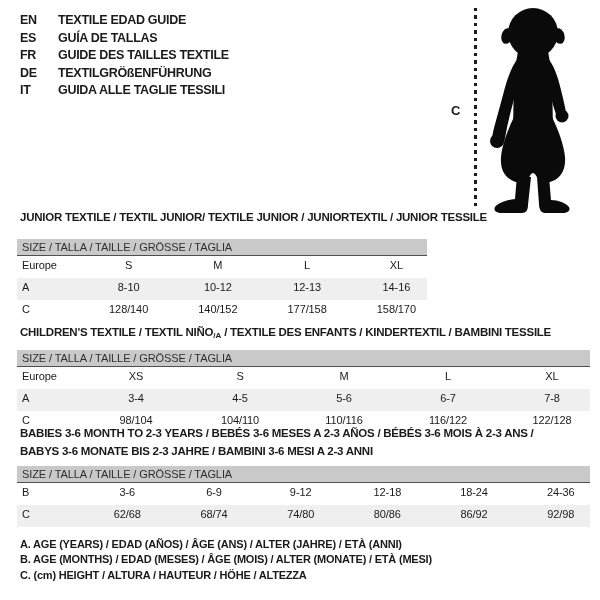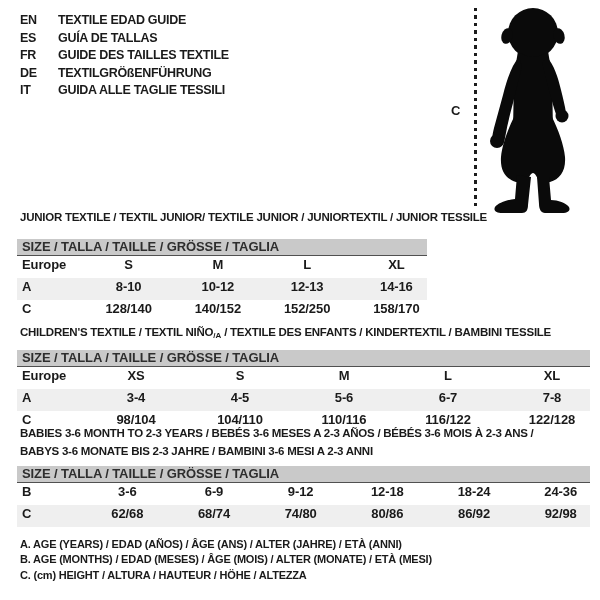--- a/index.html
+++ b/index.html
@@ -26,21 +26,21 @@
   .baby { position: absolute; left: 486px; top: 5px; }
 
   
   .section-title { position: absolute; left: 20px; font-weight: 700; font-size: 11.5px; letter-spacing: -0.25px; white-space: nowrap; }
   #title1 { top: 211px; }
   #title2 { top: 326px; }
   #title3 { top: 424px; line-height: 18px; }
   .sub { font-size: 8px; vertical-align: -2px; letter-spacing: 0; }
 
   
-  .size-table { position: absolute; left: 17px; font-size: 13px; letter-spacing: -0.1px; font-weight: bold; }
+  .size-table { position: absolute; left: 17px; font-size: 11px; letter-spacing: -0.1px; }
   #table1 { top: 239px; width: 410px; }
   #table2 { top: 350px; width: 573px; }
   #table3 { top: 466px; width: 573px; }
   .st-bar {
     height: 17px; line-height: 16px;
     background: #c9c9c9; border-bottom: 1px solid #505050;
     padding-left: 5px; color: #2e2e2e; white-space: nowrap;
   }
   .st-row { display: flex; height: 22px; line-height: 18px; gap: 28px; }
   .st-row.shaded { background: #efefef; }
@@ -108,21 +108,21 @@
     <span class="st-label">A</span>
     <span class="st-cell">8-10</span>
     <span class="st-cell">10-12</span>
     <span class="st-cell">12-13</span>
     <span class="st-cell">14-16</span>
   </div>
   <div class="st-row">
     <span class="st-label">C</span>
     <span class="st-cell">128/140</span>
     <span class="st-cell">140/152</span>
-    <span class="st-cell">152/250</span>
+    <span class="st-cell">177/158</span>
     <span class="st-cell">158/170</span>
   </div>
 </div>
 
 <div class="section-title" id="title2"><span>CHILDREN'S TEXTILE / TEXTIL NIÑO</span><span class="sub">/A</span><span> / TEXTILE DES ENFANTS / KINDERTEXTIL / BAMBINI TESSILE</span></div>
 <div class="size-table" id="table2">
   <div class="st-bar">SIZE / TALLA / TAILLE / GRÖSSE / TAGLIA</div>
   <div class="st-row">
     <span class="st-label">Europe</span>
     <span class="st-cell">XS</span>

